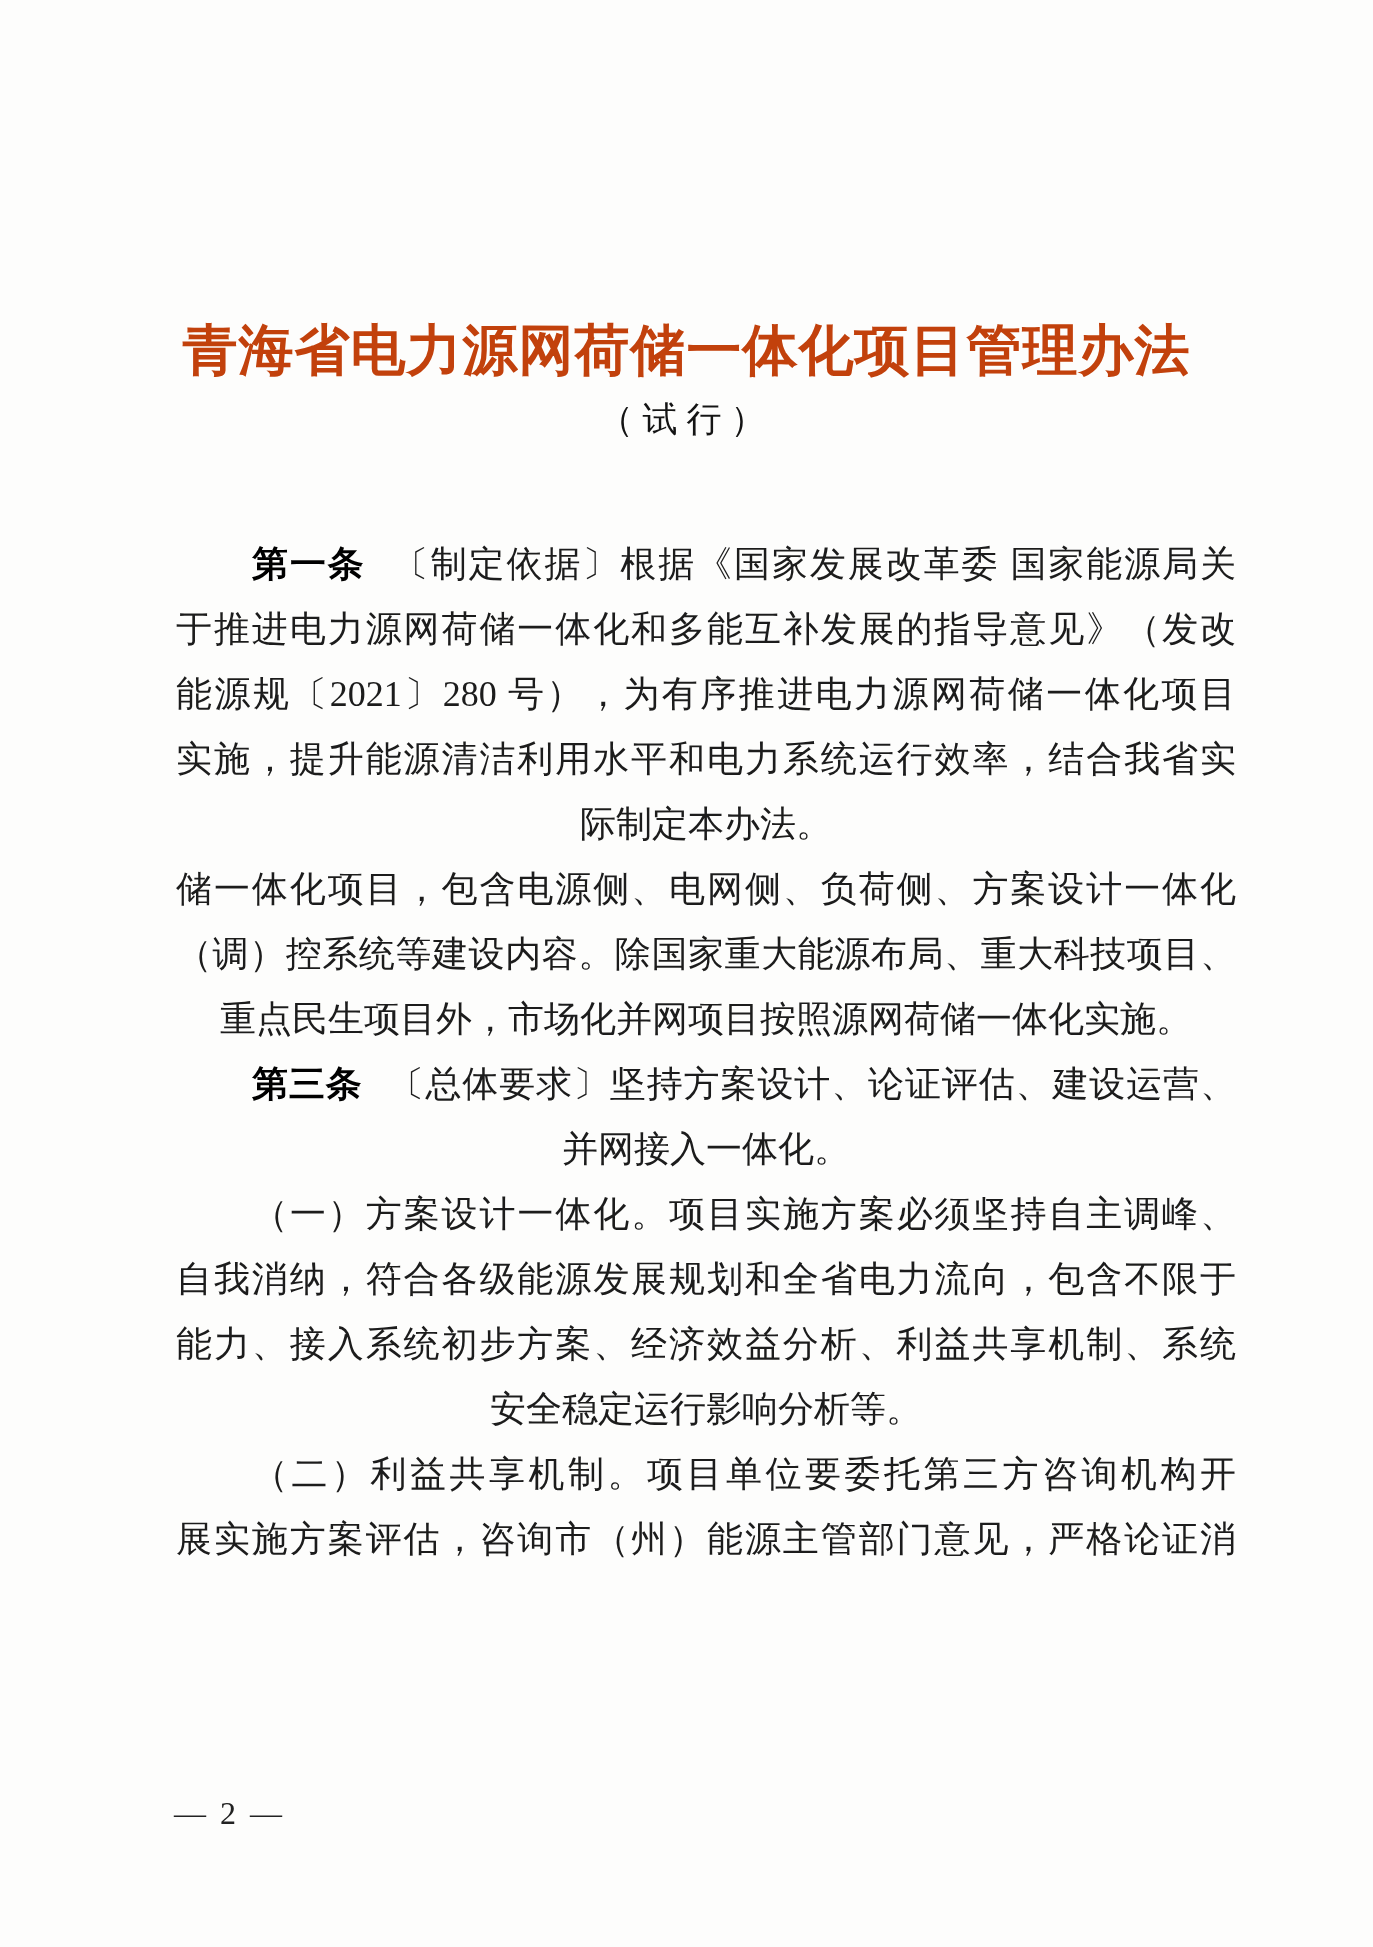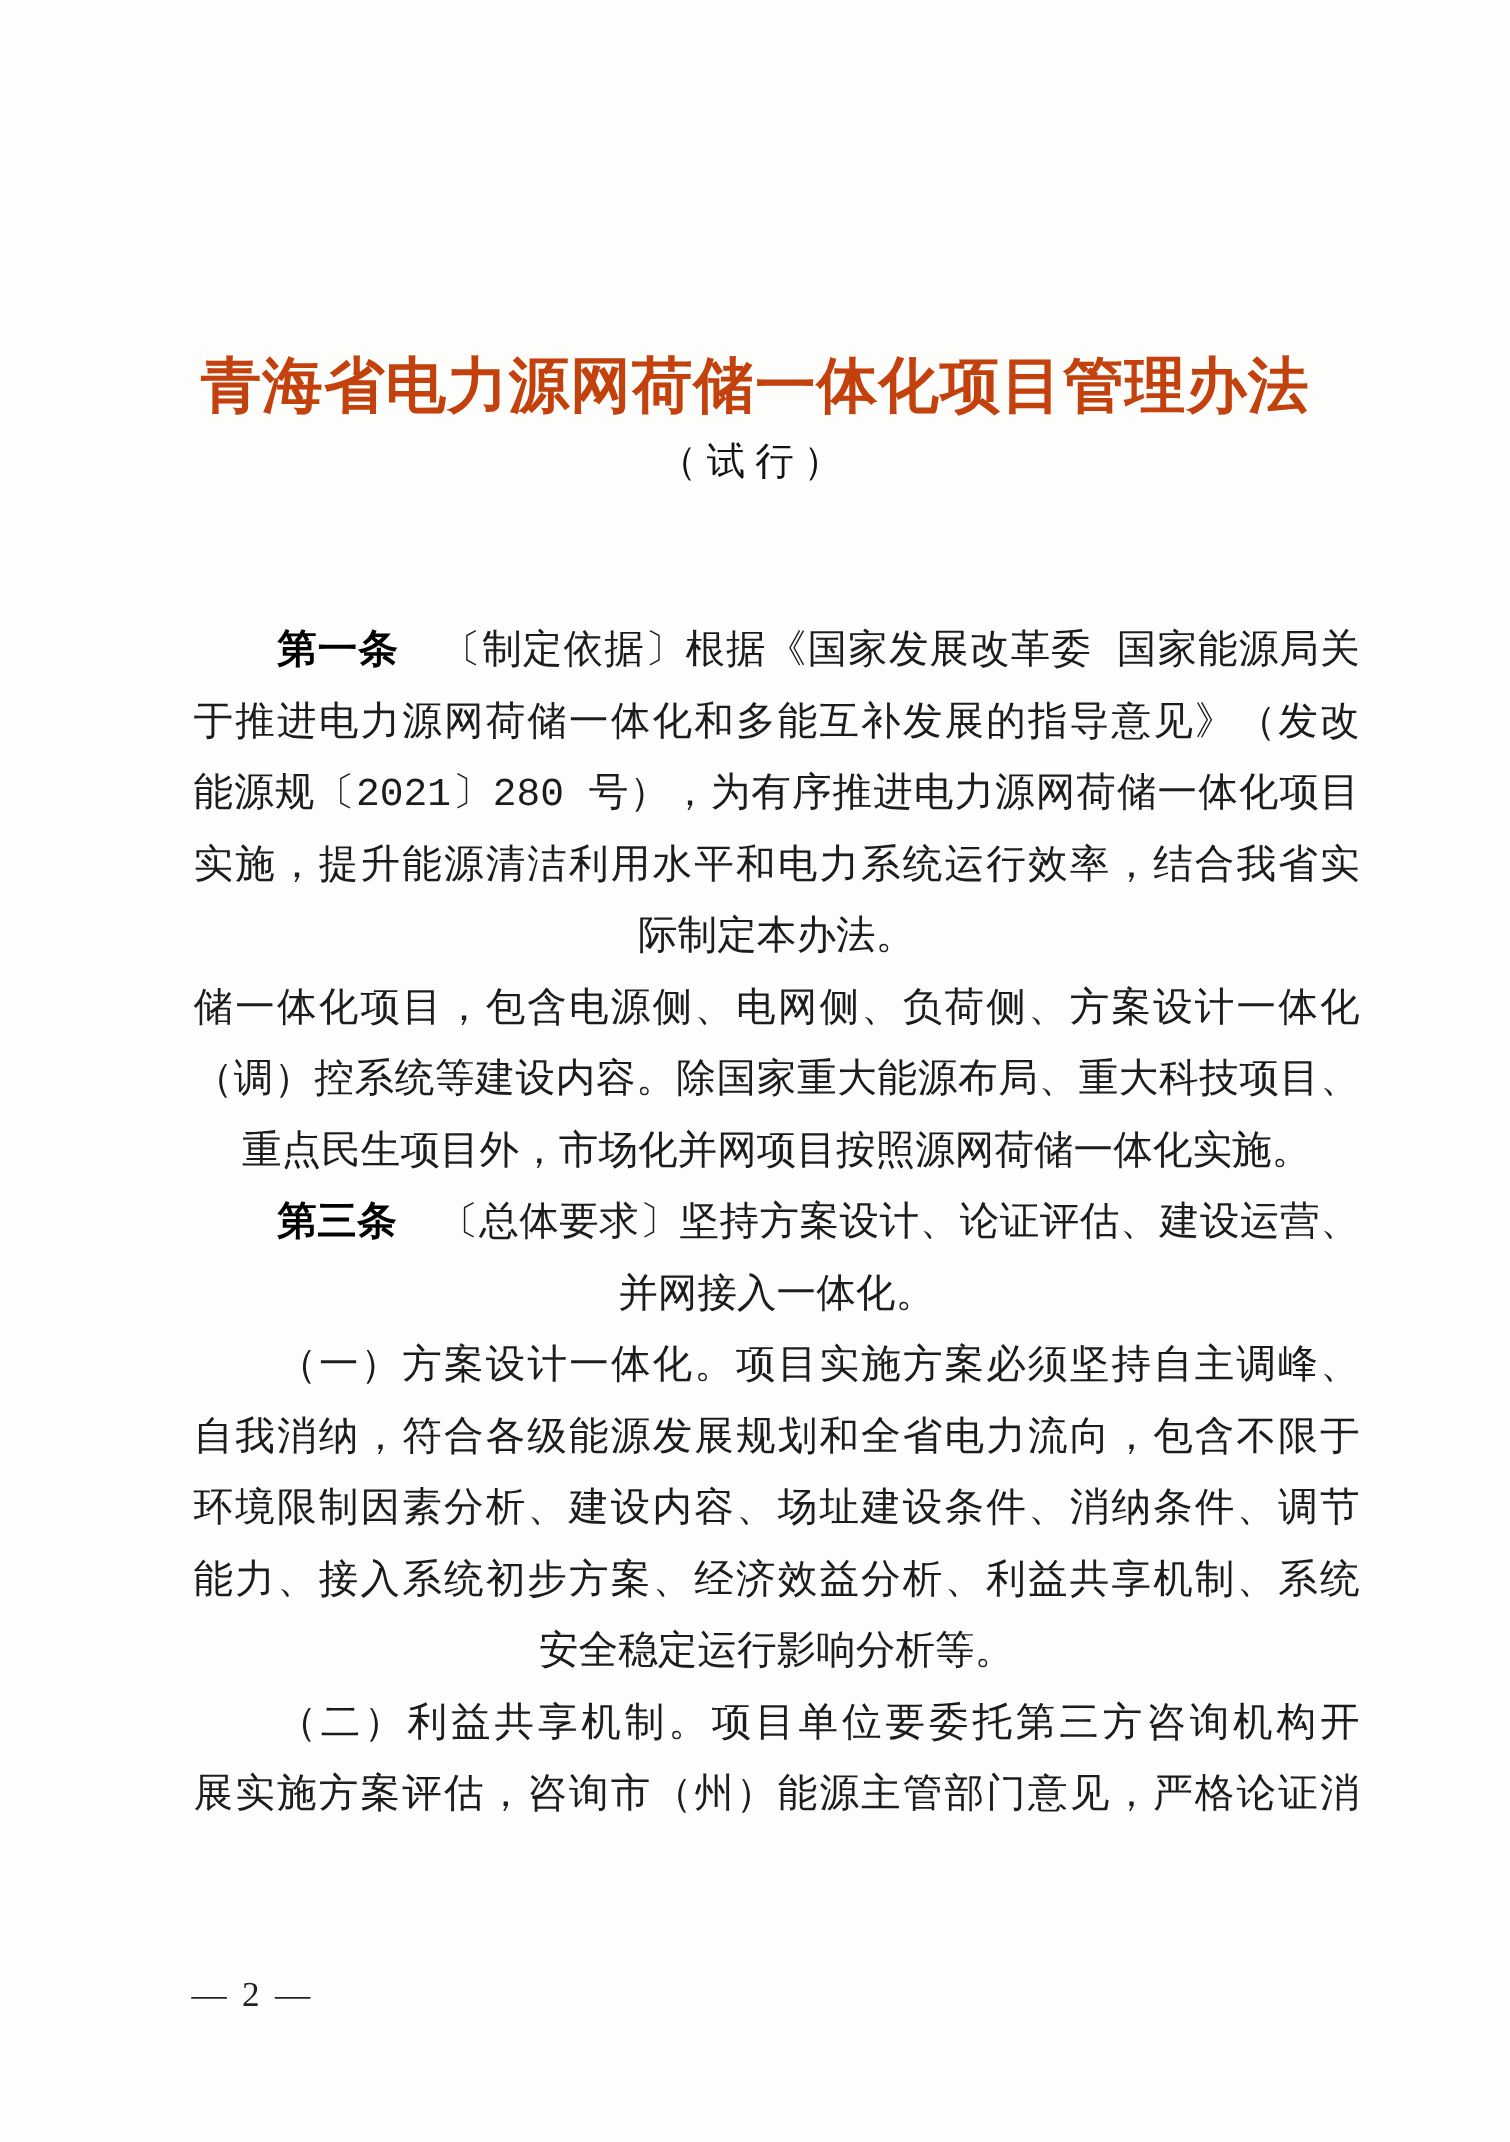--- a/index.html
+++ b/index.html
@@ -36,24 +36,23 @@
     left: 0;
     width: 100%;
     text-align: center;
     font-size: 35px;
     line-height: 44px;
     letter-spacing: 9px;
     color: #141414;
   }
   .body-text {
     position: absolute;
-    top: 560px;
+    top: 532px;
     left: 176px;
     width: 1060px;
-    font-family: Liberation Mono, monospace;
   }
   .line {
     height: 65px;
     line-height: 65px;
     font-size: 36px;
     text-align: center;
     overflow: visible;
   }
   .line.justify {
     text-align: justify;
@@ -131,24 +130,20 @@
       <div class="line indent justify">
     
     <span class="txt">（一）方案设计一体化。项目实施方案必须坚持自主调峰、</span>
   </div>
       <div class="line justify">
     
     <span class="txt">自我消纳，符合各级能源发展规划和全省电力流向，包含不限于</span>
   </div>
       <div class="line justify">
     
-    <span class="txt">环境限制因素分析、建设内容、场址建设条件、消纳条件、调节</span>
-  </div>
-      <div class="line justify">
-    
     <span class="txt">能力、接入系统初步方案、经济效益分析、利益共享机制、系统</span>
   </div>
       <div class="line">
     
     <span class="txt">安全稳定运行影响分析等。</span>
   </div>
       <div class="line indent justify">
     
     <span class="txt">（二）利益共享机制。项目单位要委托第三方咨询机构开</span>
   </div>

